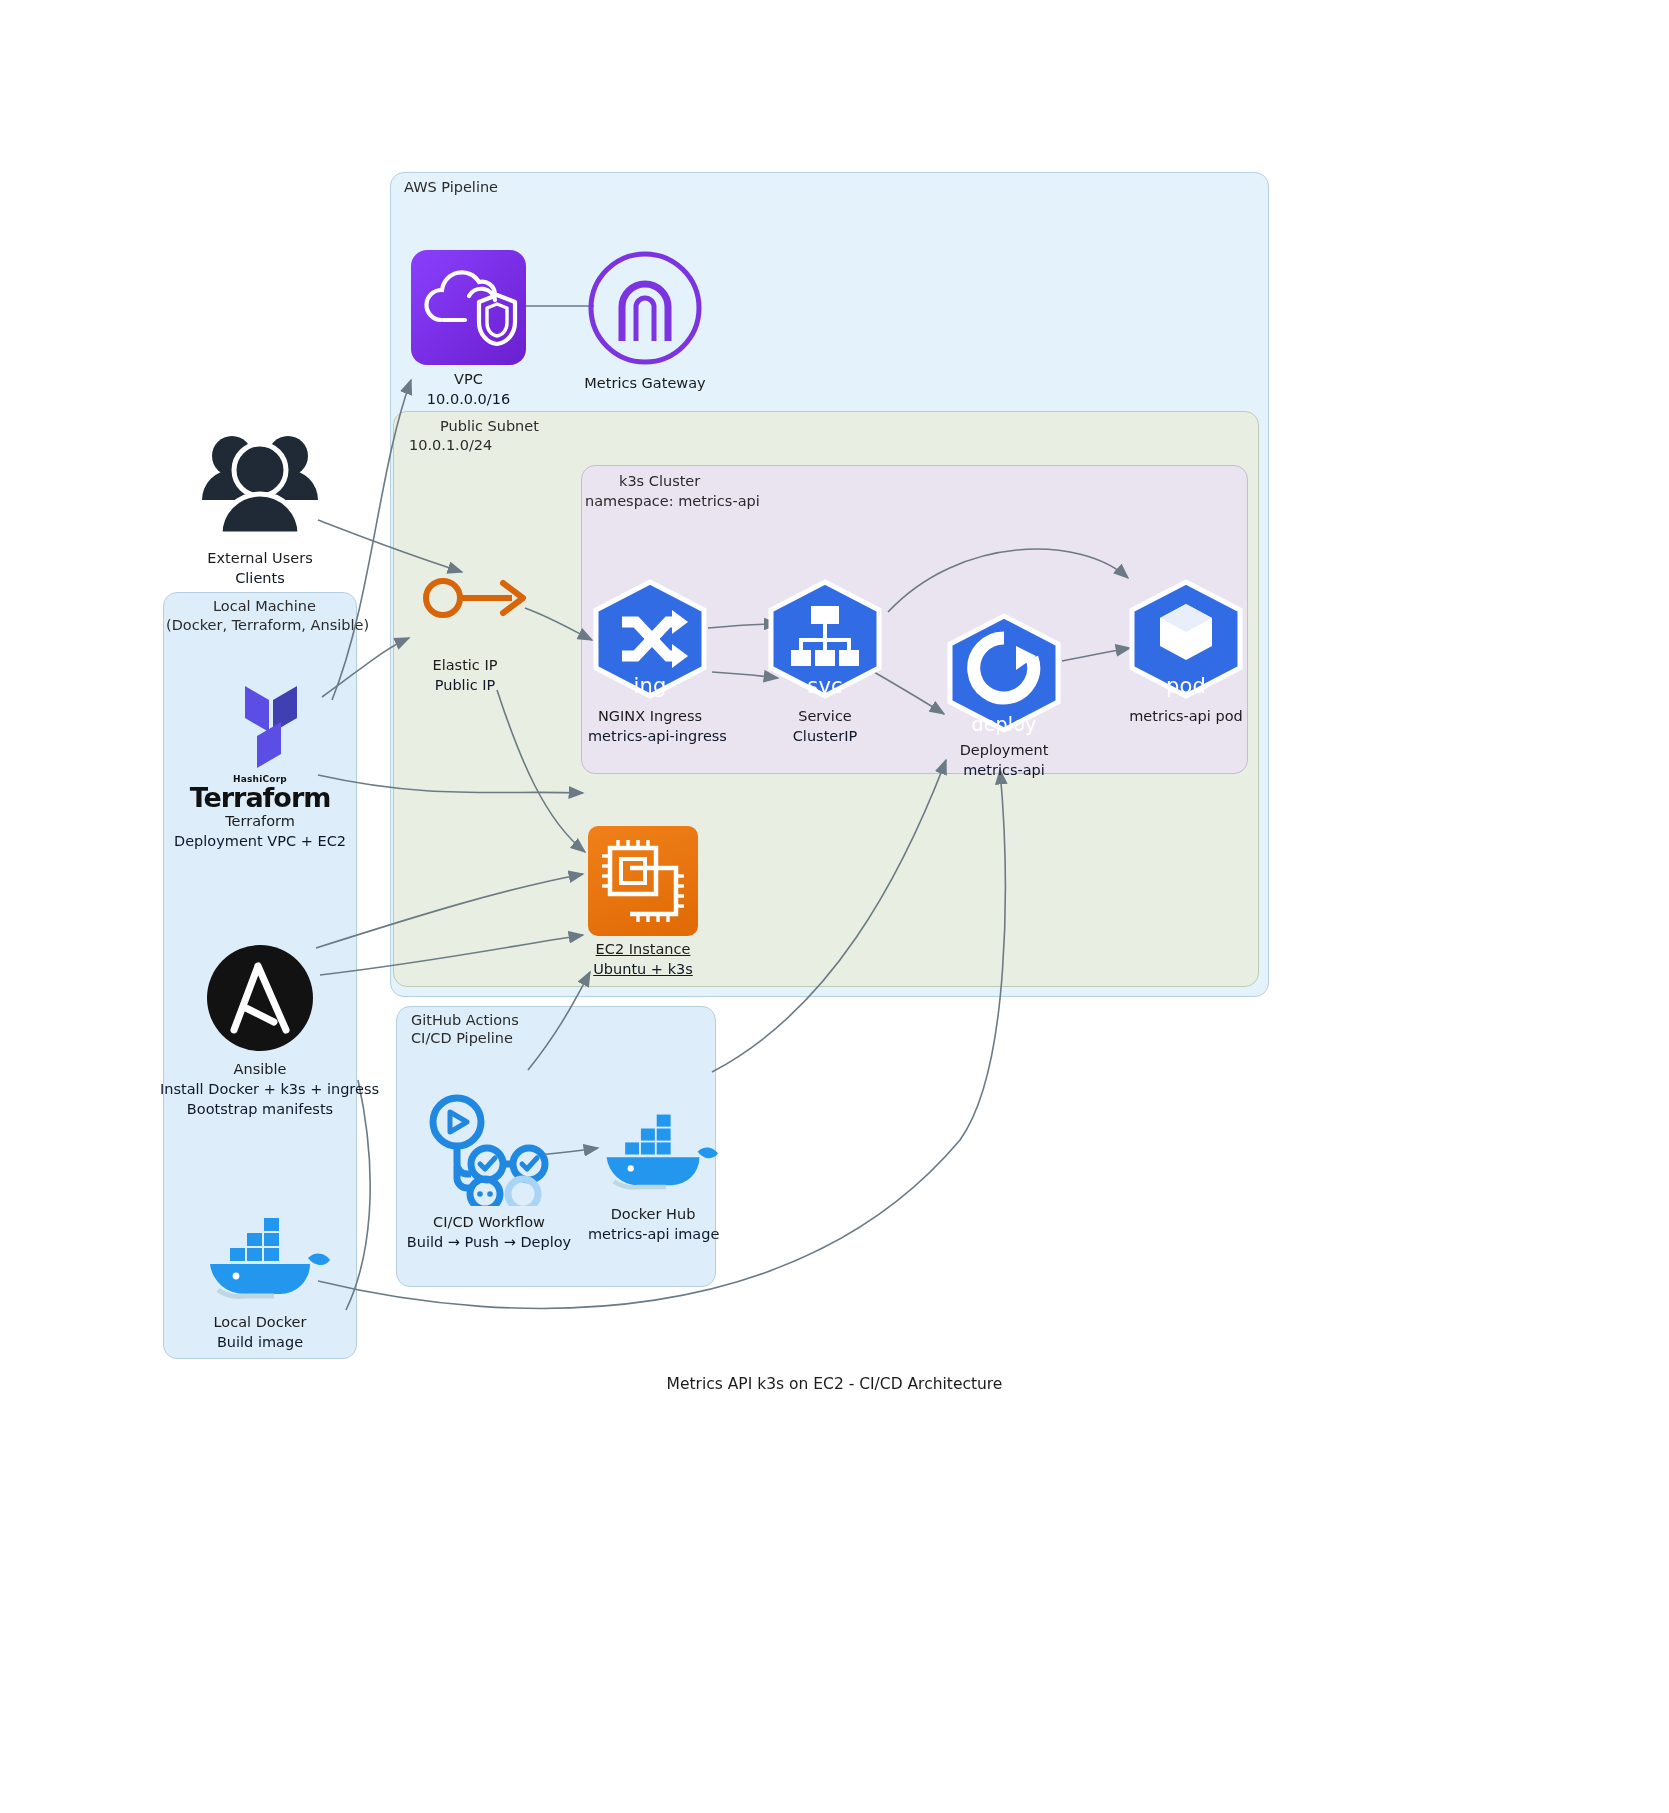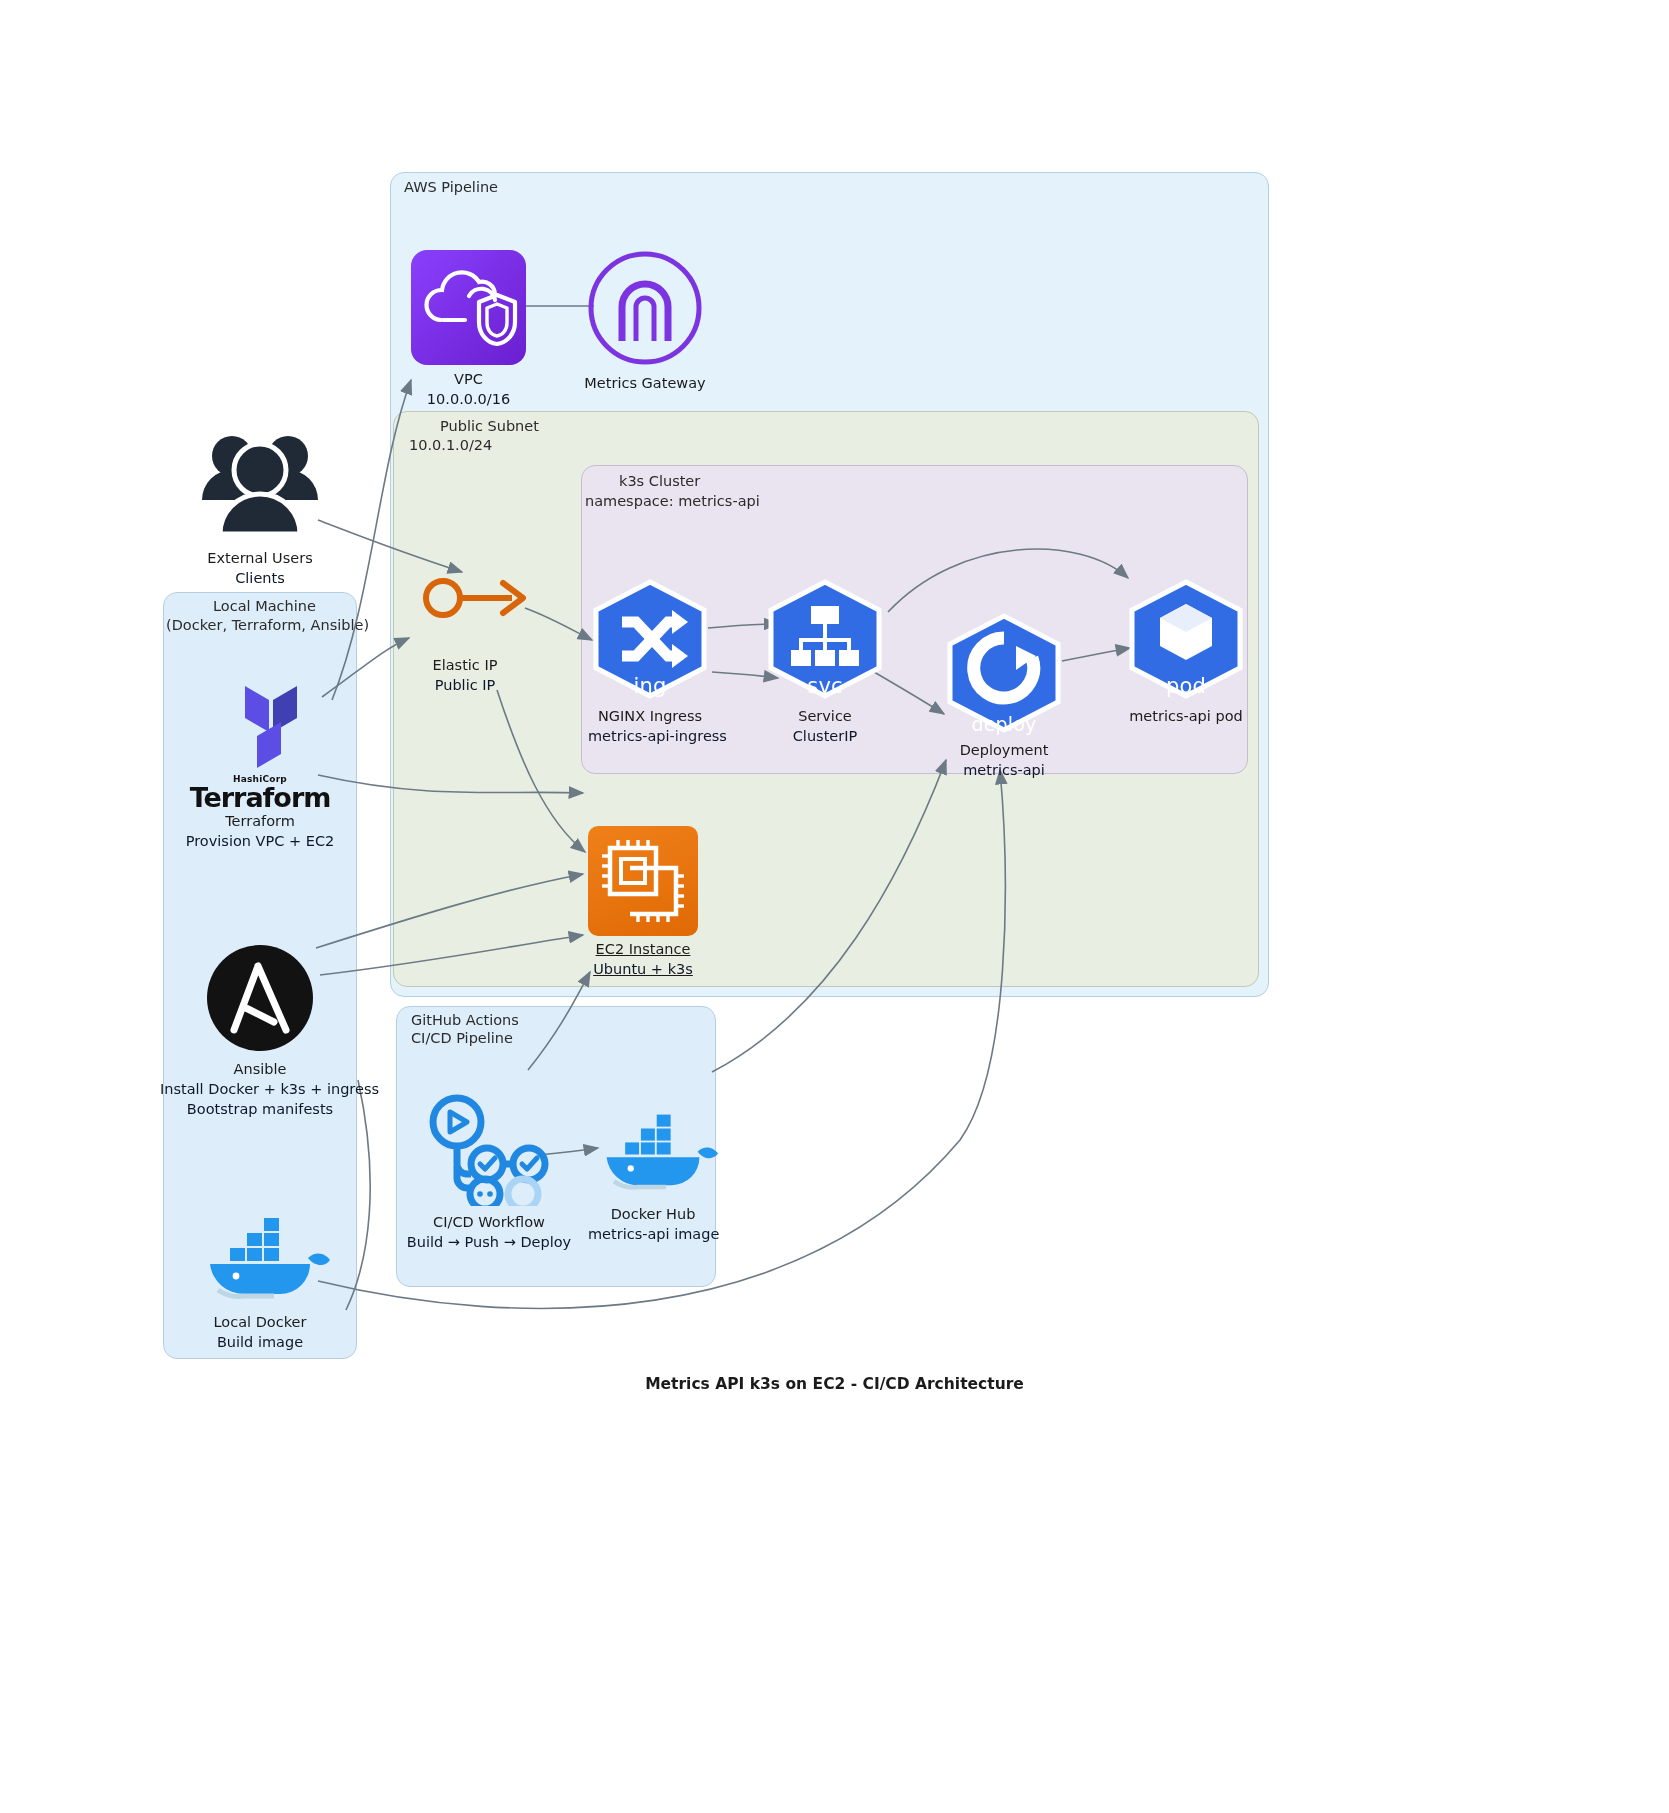--- a/index.html
+++ b/index.html
@@ -33,21 +33,21 @@
   
   .vpc-tile{width:115px;height:115px;border-radius:16px;
             background:linear-gradient(135deg,#8a3ffc 0%,#6a1fd0 100%);}
   .ec2-tile{width:110px;height:110px;border-radius:10px;
             background:linear-gradient(160deg,#f08019 0%,#e06a05 100%);}
 
   .tf-word{font-weight:bold;font-size:27px;letter-spacing:-1px;color:#111;line-height:27px;}
   .tf-hc{font-weight:bold;font-size:9px;color:#111;letter-spacing:.2px;line-height:10px;}
 
   .diagram-title{position:absolute;left:0;width:1669px;top:1375px;text-align:center;
-                 font-size:15.5px;color:#1b1b1b;font-weight:bold;}
+                 font-size:15.5px;color:#1b1b1b;}
 </style>
 </head>
 <body>
 
 <div class="canvas">
 
   <div class="group g-aws"></div>
   <div class="g-label" style="left:404px;top:178px;">AWS Pipeline</div>
 
   <div class="group g-subnet"></div>
@@ -256,21 +256,21 @@
 
   <div class="node" style="left:165px;top:672px;width:190px;">
     <svg width="106" height="98" viewBox="0 0 106 98">
       <polygon points="38,14 38,46 62,60 62,28" fill="#5c4ee5"></polygon>
       <polygon points="66,28 66,60 90,46 90,14" fill="#4040b2"></polygon>
       <polygon points="50,64 50,96 74,82 74,50" fill="#5c4ee5"></polygon>
     </svg>
     <div class="tf-hc">HashiCorp</div>
     <div class="tf-word">Terraform</div>
     <div class="cap">Terraform</div>
-    <div class="cap2">Provision VPC + EC2</div>
+    <div class="cap2">Deployment VPC + EC2</div>
   </div>
 
   <div class="node" style="left:160px;top:942px;width:200px;">
     <svg width="112" height="112" viewBox="0 0 112 112">
       <circle cx="56" cy="56" r="53" fill="#121212"></circle>
       <path d="M54 24 L30 88 M54 24 L82 88 M42 66 L70 80" fill="none" stroke="#fff" stroke-width="7" stroke-linecap="round" stroke-linejoin="round"></path>
     </svg>
     <div class="cap" style="margin-top:1px;">Ansible</div>
     <div class="cap2">Install Docker + k3s + ingress</div>
     <div class="cap2">Bootstrap manifests</div>

